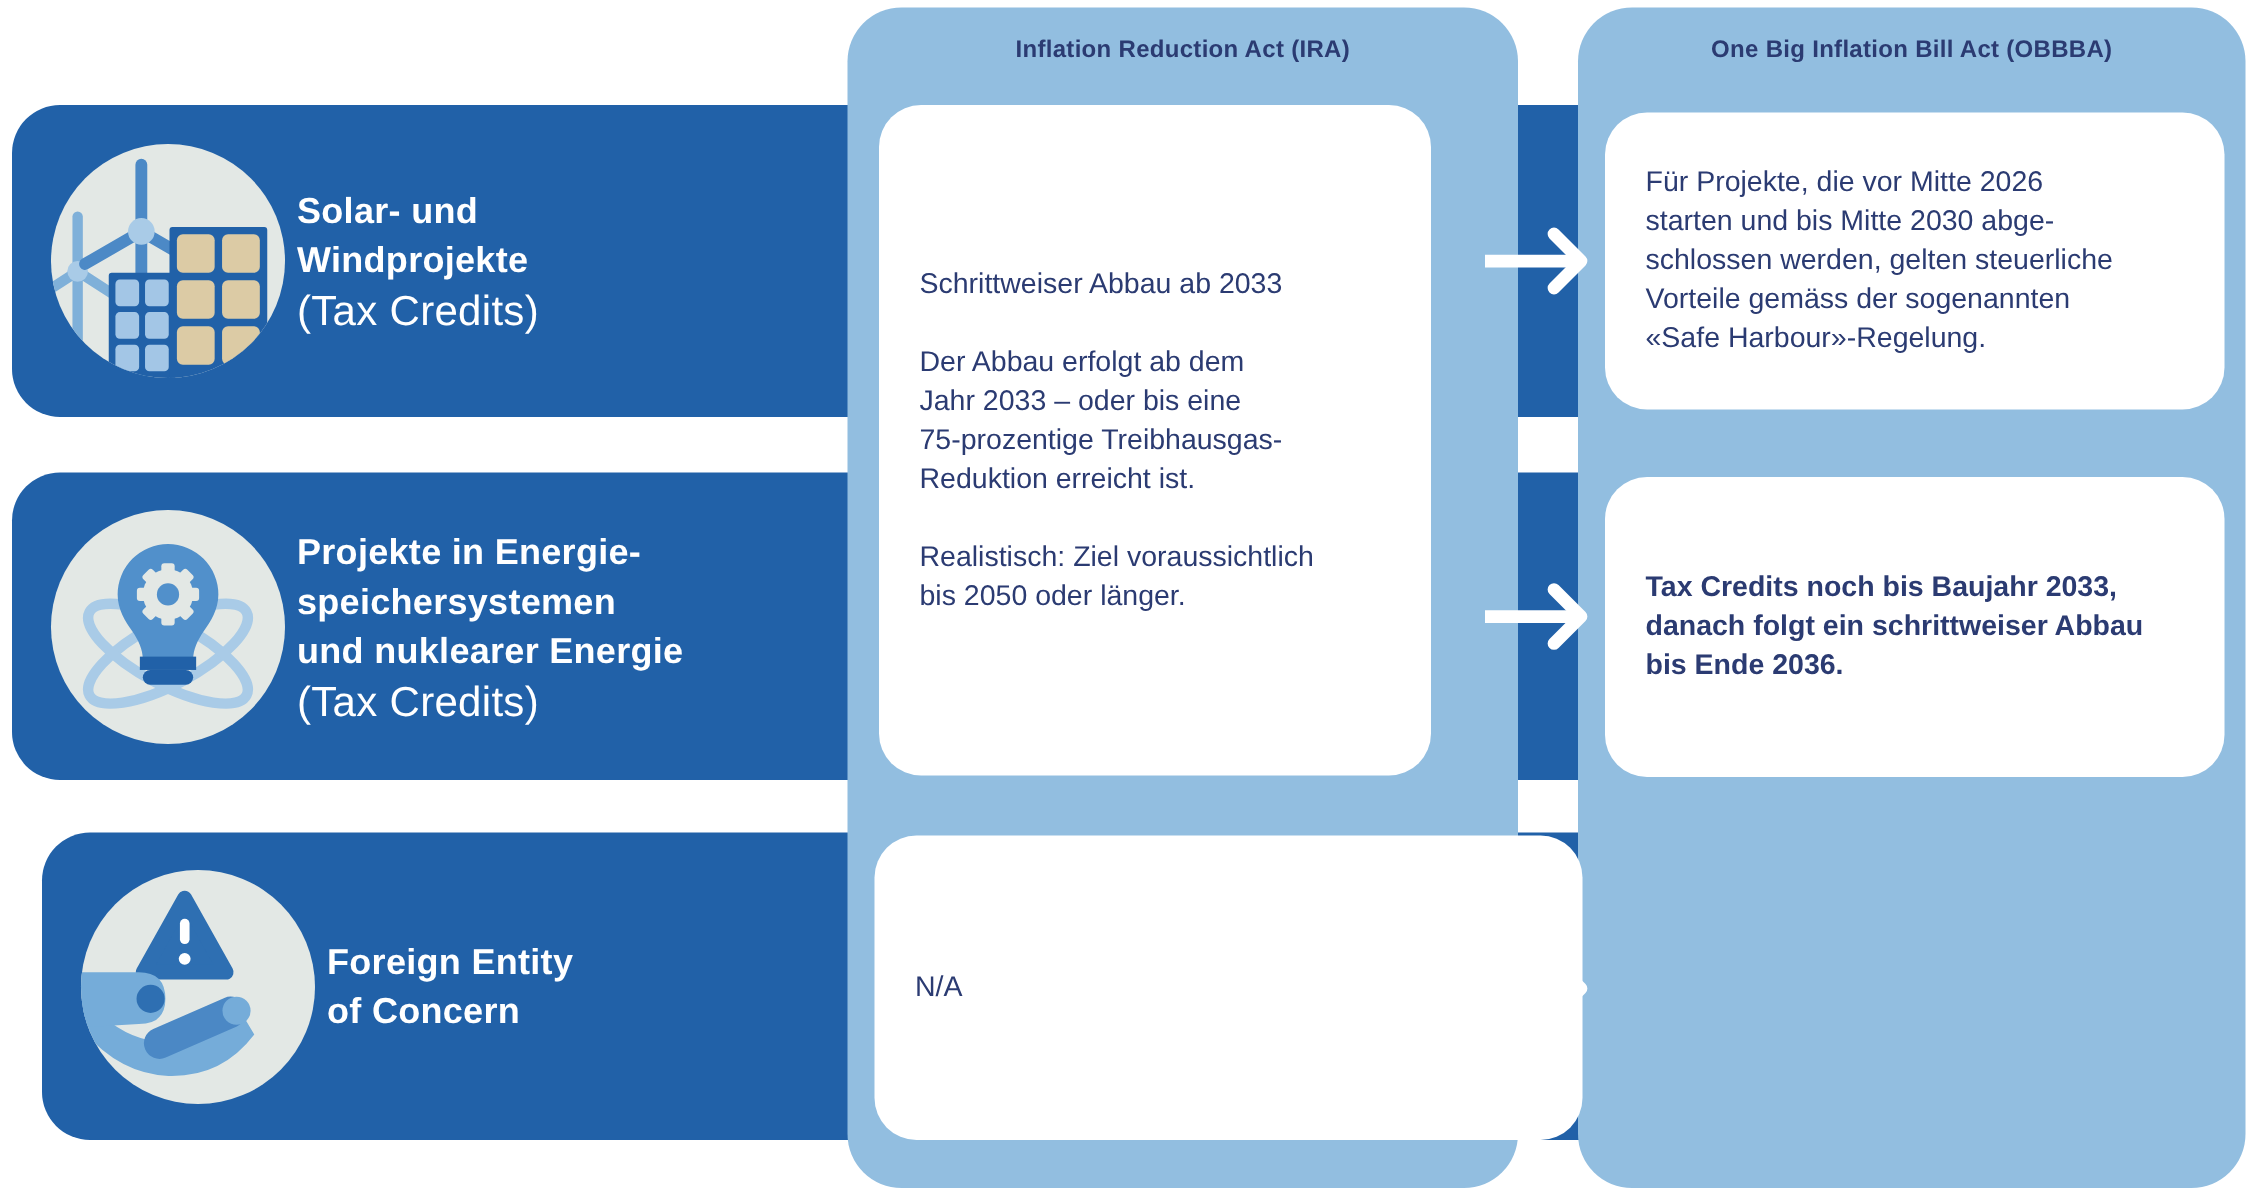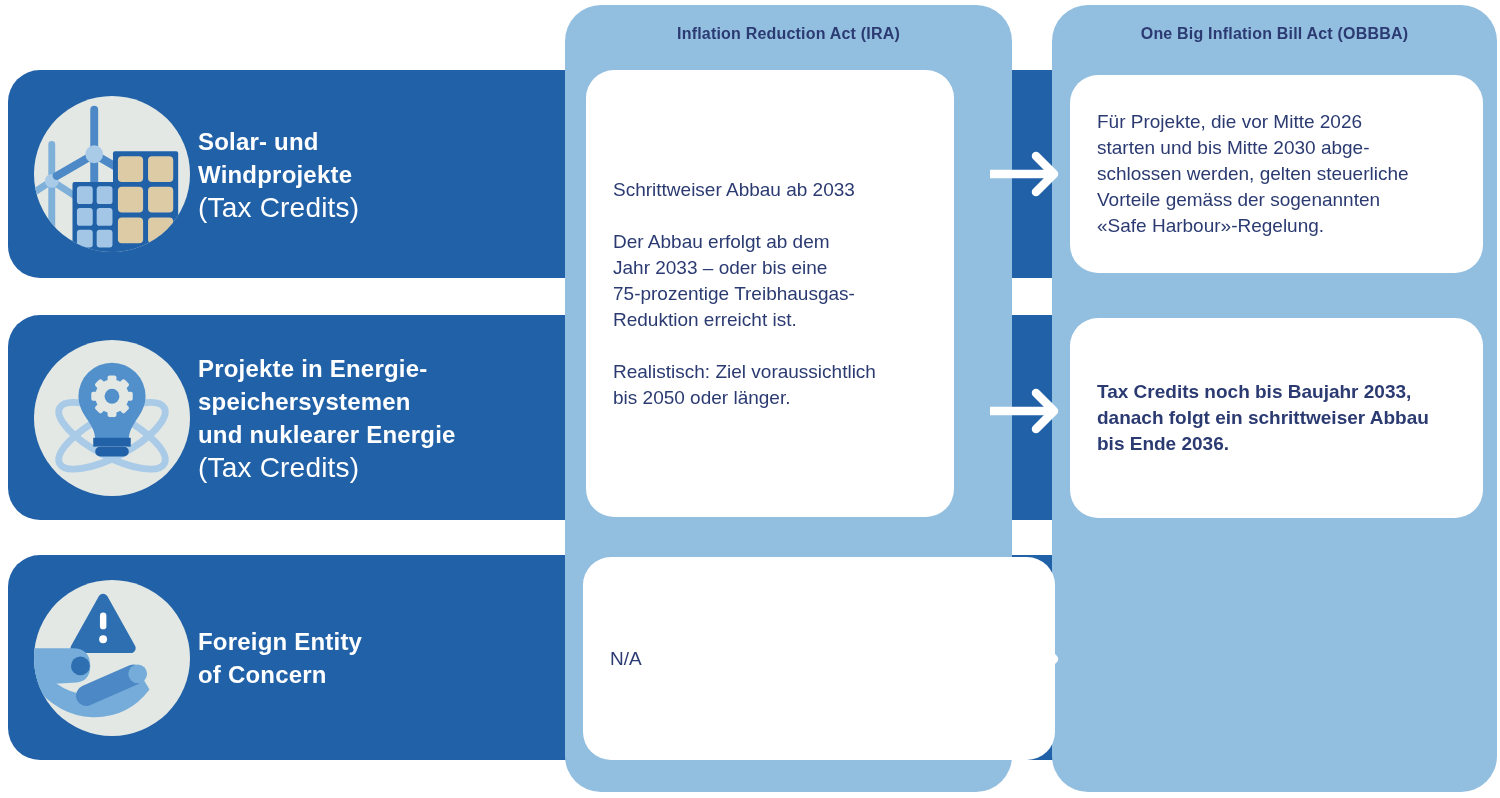--- a/index.html
+++ b/index.html
@@ -9,21 +9,21 @@
     font-family:"Liberation Sans", sans-serif;
   }
   
   .band {
     position:absolute; left:8px; width:1045px;
     background:var(--bar-blue, #2161A8);
     border-radius:32px 0 0 32px; z-index:1;
   }
   .band-1 { top:70px;  height:208px; }
   .band-2 { top:315px; height:205px; }
-  .band-3 { top:555px; height:205px; }
+  .band-3 { top:555px; height:205px;margin-left:20px; }
   .icon-circle {
     position:absolute; left:25px; top:50%; transform:translateY(-50%);
     width:158px; height:158px;
   }
   .band-label {
     position:absolute; left:190px; top:50%; transform:translateY(-50%);
     color:#ffffff;
   }
   .band-title    { font-size:24px; line-height:33px; font-weight:700; white-space:pre-line; letter-spacing:0.2px; }
   .band-subtitle { font-size:28px; line-height:33px; font-weight:400; white-space:pre-line; letter-spacing:0.2px; }

